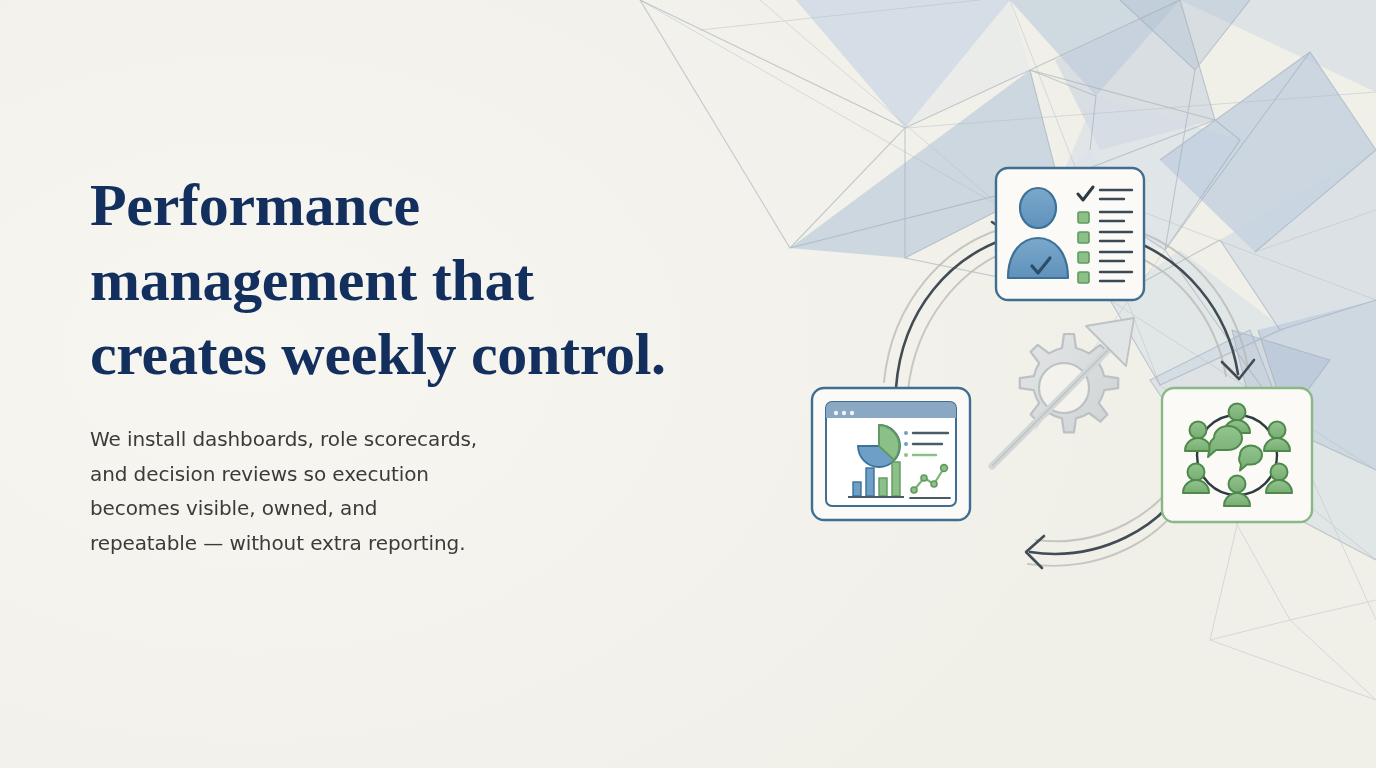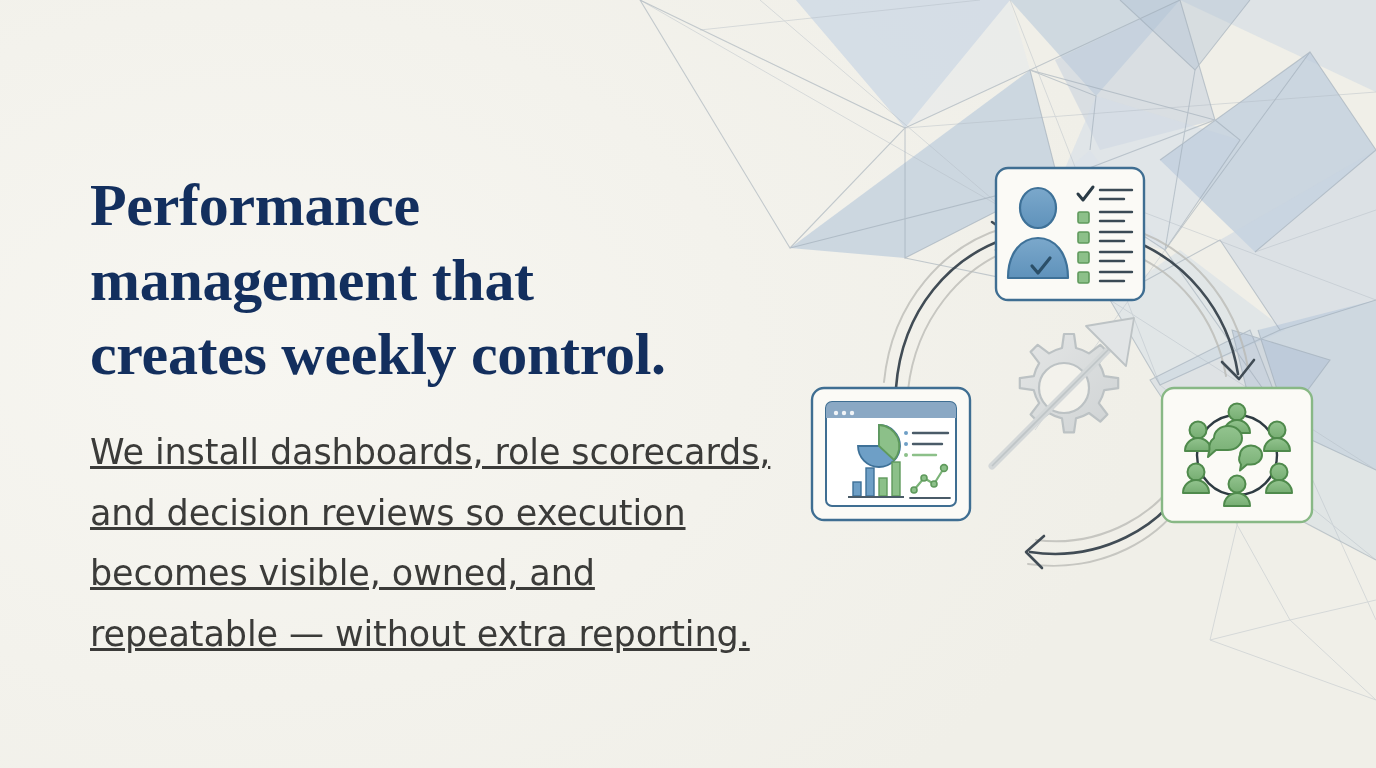--- a/index.html
+++ b/index.html
@@ -36,26 +36,25 @@
     font-weight:700;
     font-size:60px;
     line-height:1.245;
     letter-spacing:-0.3px;
     color:#132f5e;
     white-space:pre-line;
   }
   #subcopy {
     margin-top:30px;
     font-family:"DejaVu Sans", sans-serif;
-    font-size:35px;
+    font-size:20px;
     line-height:1.73;
     color:#3b3b39;
     letter-spacing:-0.1px;
     white-space:pre-line;
-    text-decoration:underline;
   }
   #art { position:absolute; left:796px; top:150px; width:540px; height:460px; }
 </style>
 </head>
 <body>
 
 <div id="stage">
 
   <div id="bg-wash"></div>
 

